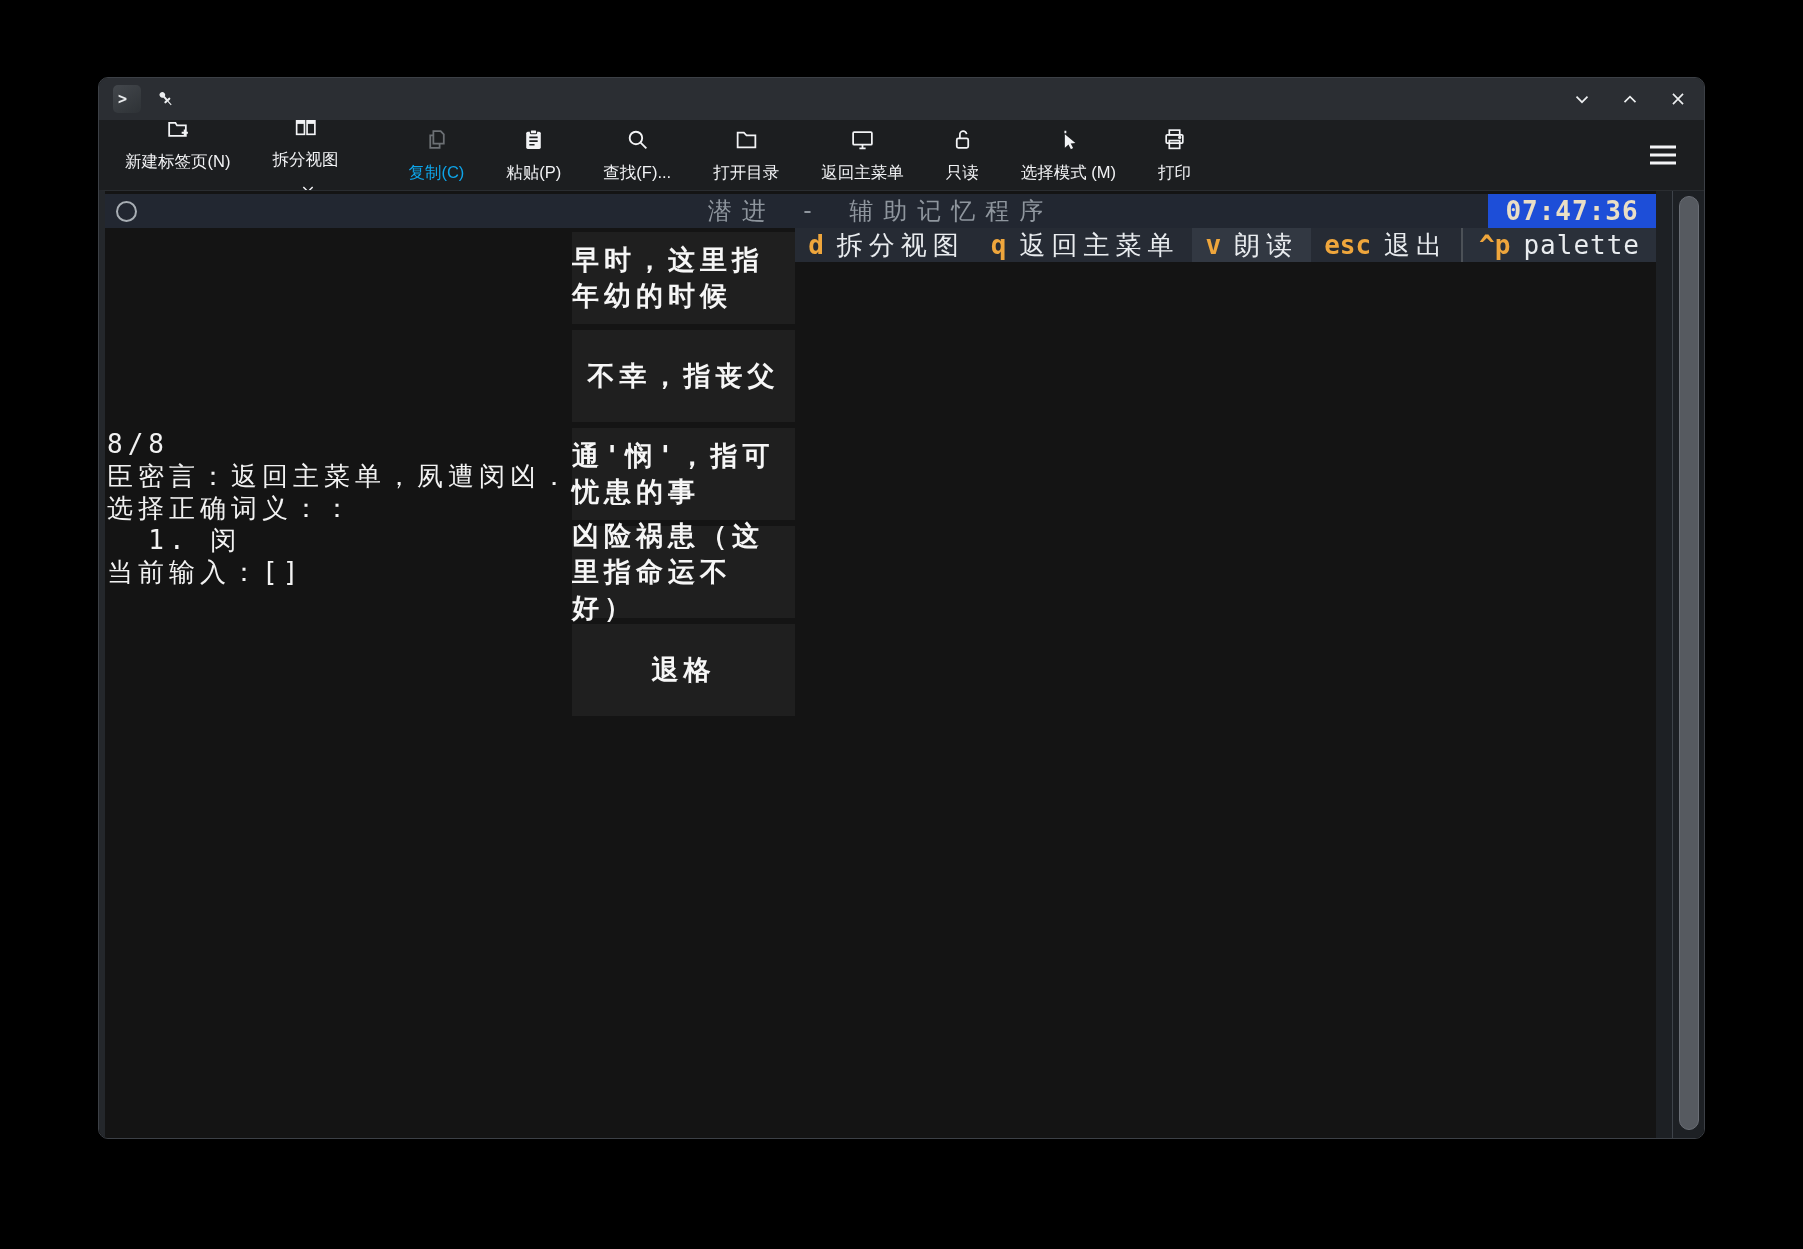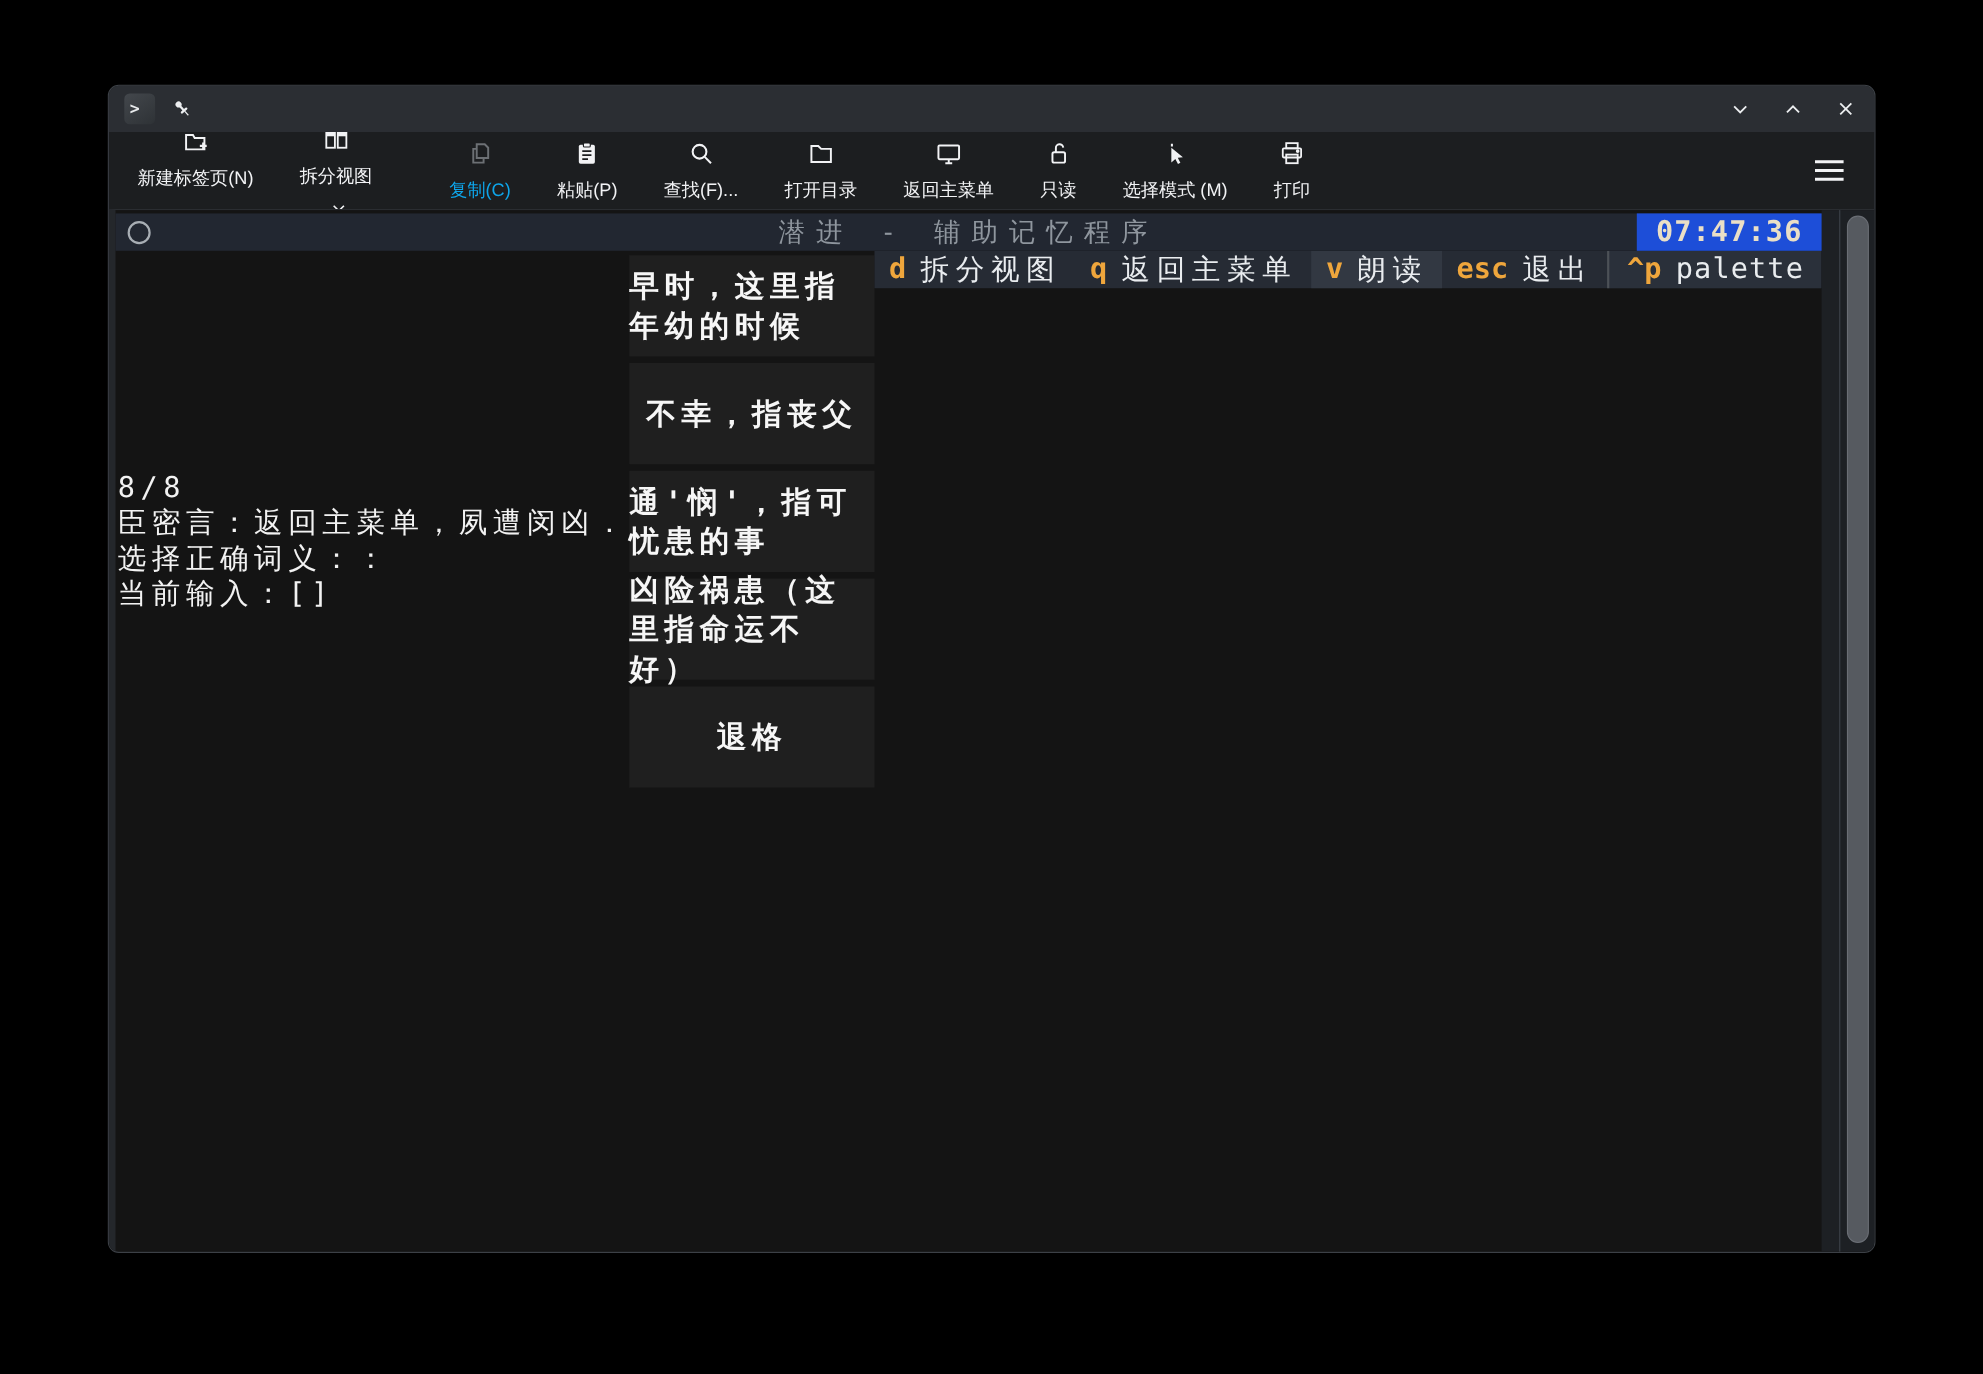--- a/index.html
+++ b/index.html
@@ -237,20 +237,21 @@
         <span class="circle-ind"></span>
         <div class="tui-title">潜进 - 辅助记忆程序</div>
         <div class="clock">07:47:36</div>
       </div>
 
       <div class="tui-body">
         <div class="term-lines">
           <div class="tline">8/8</div>
           <div class="tline">臣密言：返回主菜单，夙遭闵凶．</div>
           <div class="tline">选择正确词义：：</div>
+          <div class="tline">  1. 闵</div>
           <div class="tline">当前输入：[]</div>
         </div>
 
         <div class="options">
           <div class="opt">早时，这里指年幼的时候</div>
           <div class="opt">不幸，指丧父</div>
           <div class="opt">通'悯'，指可忧患的事</div>
           <div class="opt">凶险祸患（这里指命运不好）</div>
           <div class="opt">退格</div>
         </div>

